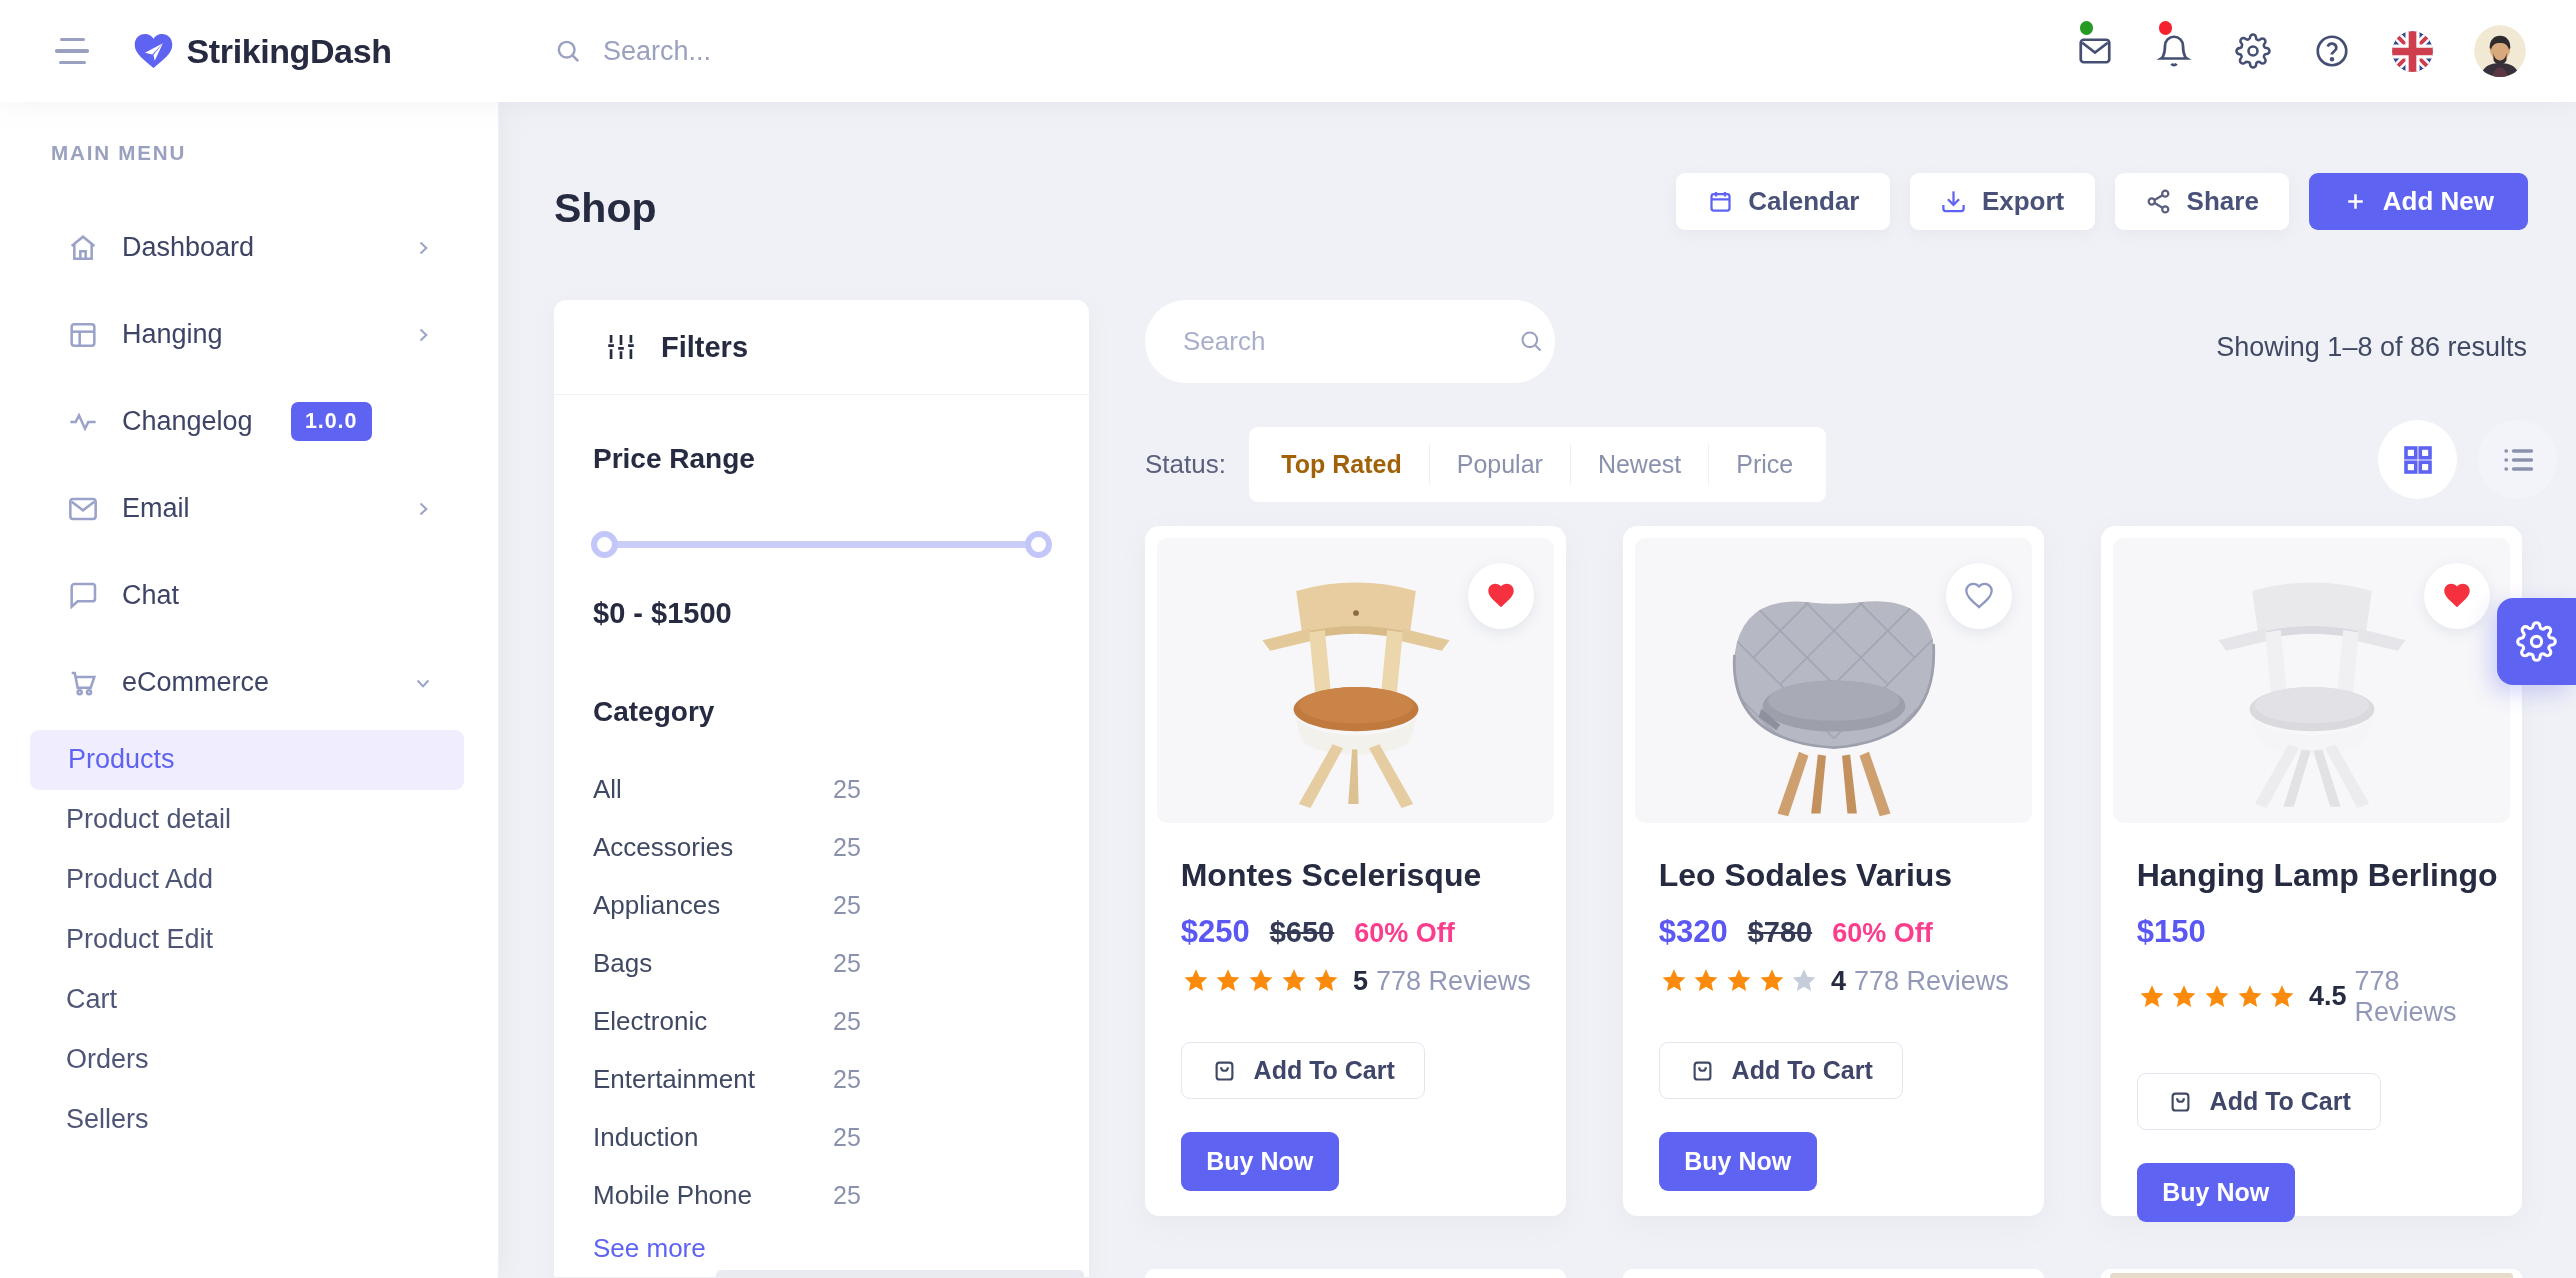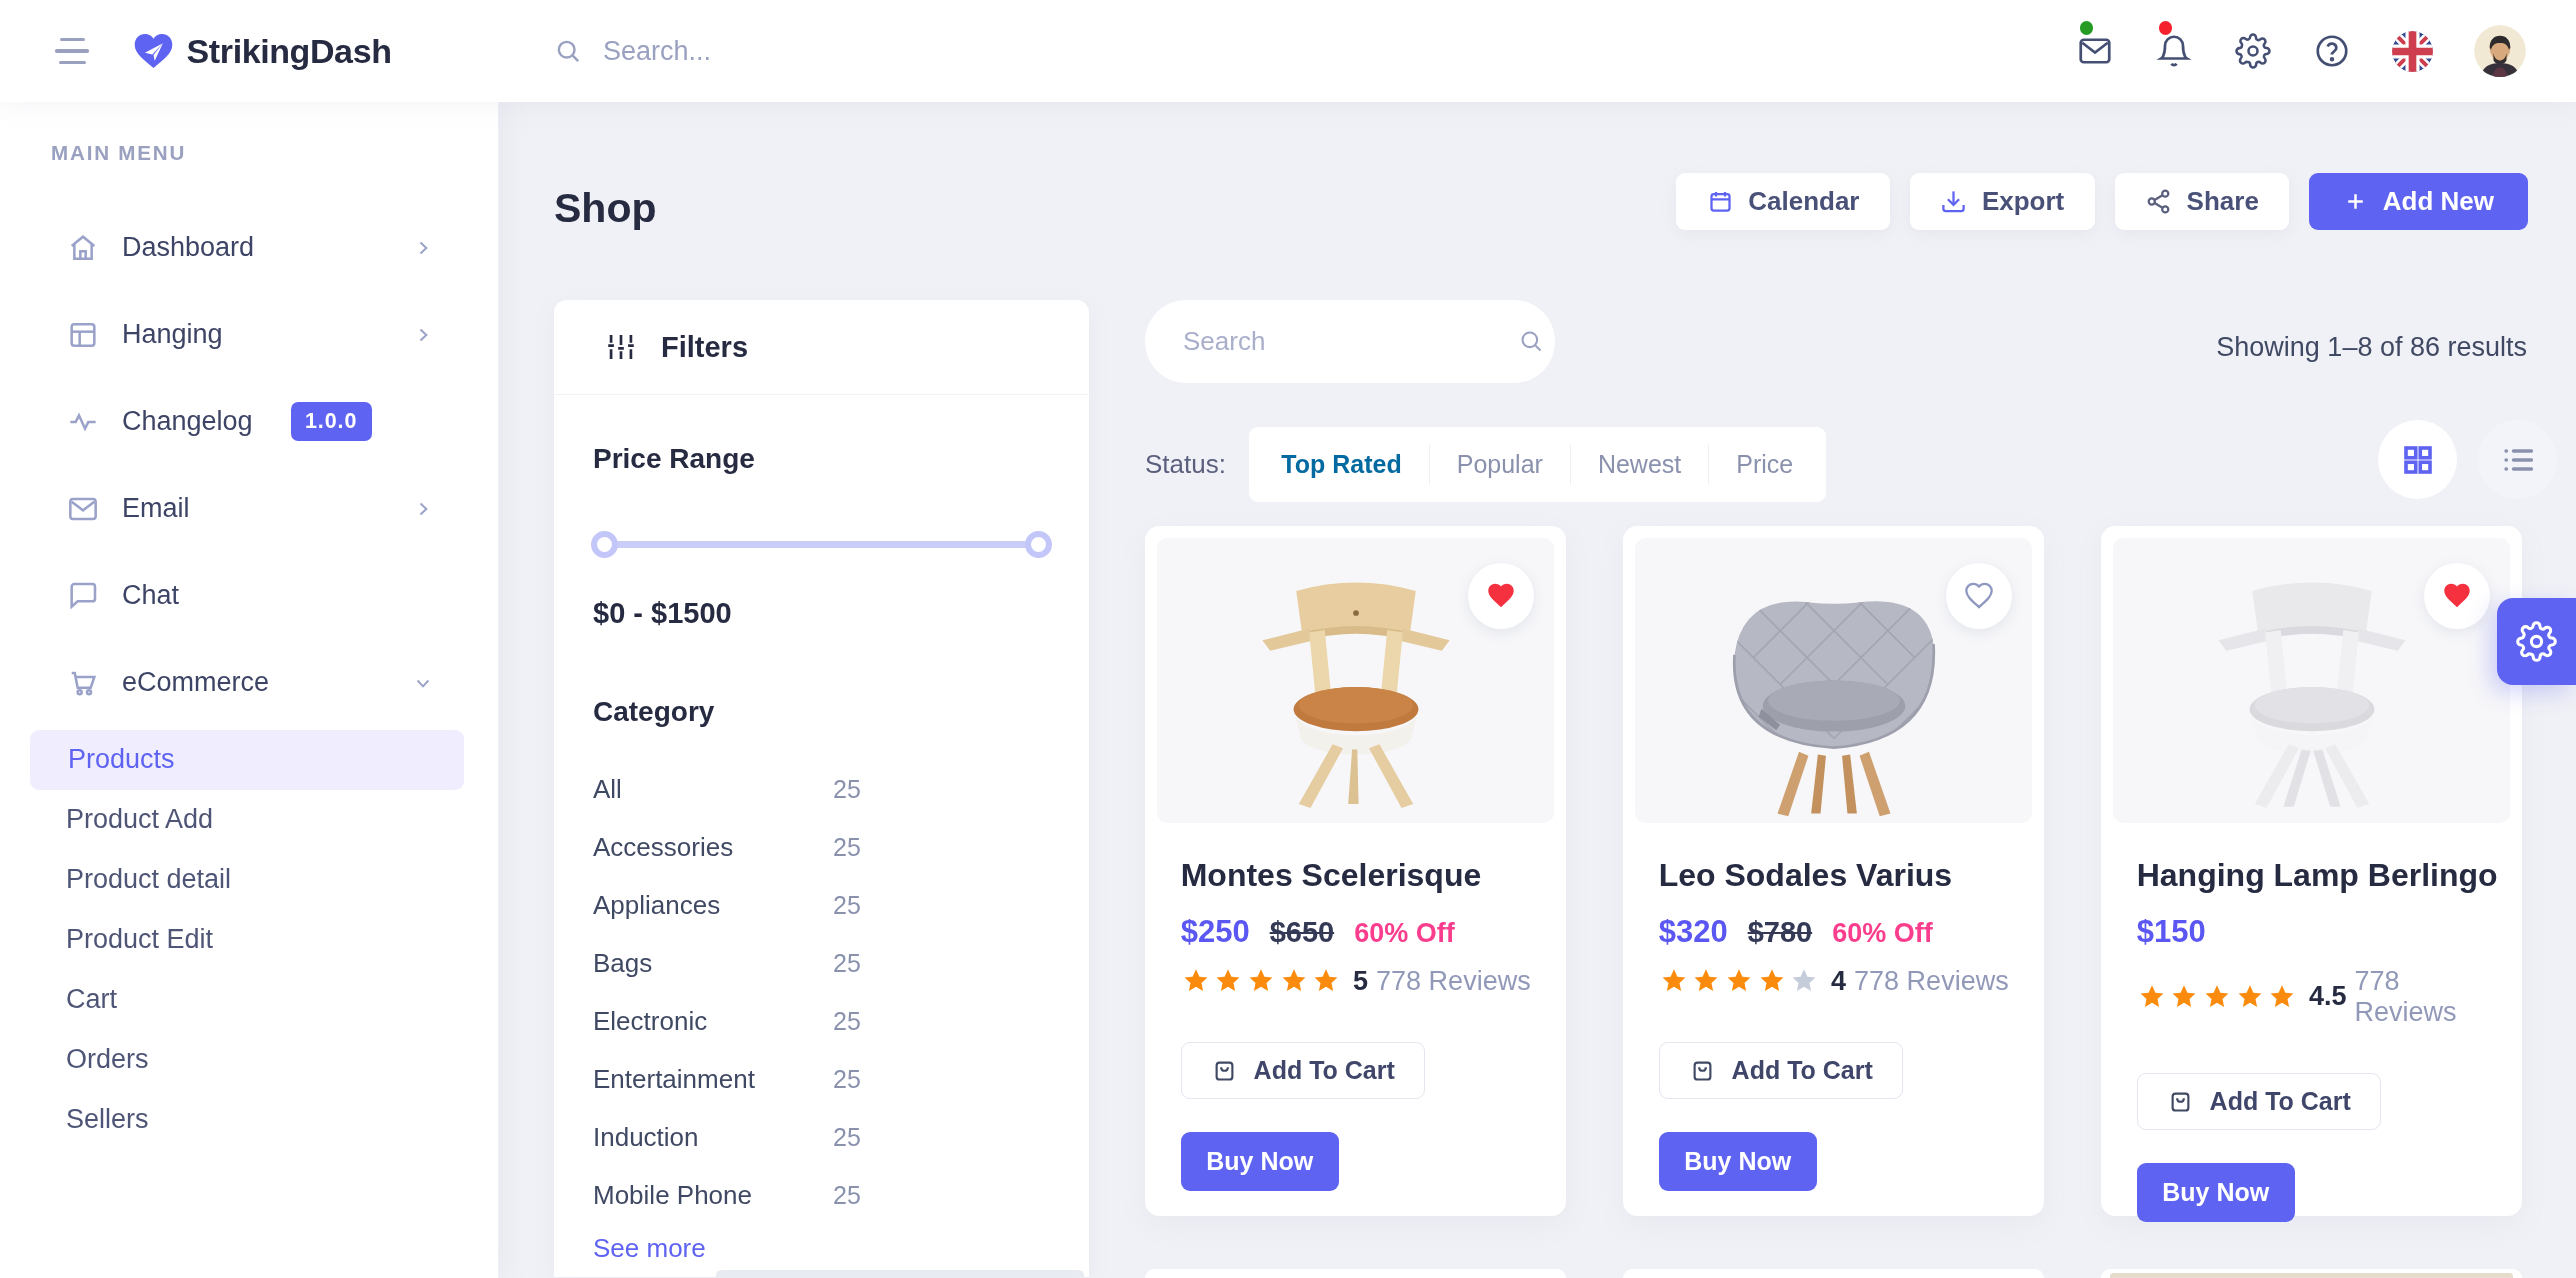--- a/index.html
+++ b/index.html
@@ -104,21 +104,21 @@
     border-radius:41px; display:flex; align-items:center; padding:0 32px 0 38px;
   }
   .prod-search input { border:none; outline:none; flex:1; font-size:26px; color:#5a5f7d; background:transparent; font-family:"Liberation Sans", sans-serif; }
   .prod-search input::placeholder { color:#a9aecb; }
   .results { position:absolute; top:230px; right:49px; font-size:27px; color:#404963; }
   .status-row { position:absolute; left:646px; top:325px; display:flex; align-items:center; }
   .status-label { font-size:26px; color:#5a5f7d; }
   .status-tabs { margin-left:23px; height:75px; background:#fff; border-radius:9px; display:flex; align-items:center; padding:0 5.4px; }
   .stab { font-size:25px; color:#8a91ad; padding:0 27px; height:41px; display:flex; align-items:center; cursor:pointer; border-left:0.9px solid #eff0f5; }
   .stab:first-child { border-left:none; }
-  .stab.active { color:#0369a1; font-weight:600; }
+  .stab.active { color:#a16207; font-weight:600; }
   .view-toggle { position:absolute; top:318px; width:79px; height:79px; border-radius:50%; display:flex; align-items:center; justify-content:center; cursor:pointer; }
   .vt-grid { left:1879px; background:#fff; }
   .vt-list { left:1979px; background:#f3f4f9; }
 
   
   .cards { position:absolute; left:646px; top:424px; display:flex; gap:57px; }
   .card { width:421px; height:690px; background:#fff; border-radius:14.4px; padding:11.7px; box-shadow:0 9px 27px rgba(146,153,184,.08); position:relative; }
   .card-img { height:285px; background:#f7f7f9; border-radius:10.8px; position:relative; overflow:hidden; }
   .card-img svg.chair { position:absolute; left:50%; top:12.6px; transform:translateX(-50%); }
   .fav { position:absolute; top:25px; right:20px; width:66px; height:66px; border-radius:50%; background:#fff; display:flex; align-items:center; justify-content:center; cursor:pointer; box-shadow:0 3.6px 12.6px rgba(146,153,184,.18); }
@@ -321,22 +321,22 @@
       <span class="mi-label">eCommerce</span>
       <span class="chev">
         <svg viewBox="0 0 24 24" fill="none" stroke="#9aa2c9" stroke-width="2.4">
             <path d="M5.5 9l6.5 7 6.5-7"></path>
           </svg>
       </span>
     </div>
 
     <div class="submenu">
       <div class="submenu-item active">Products</div>
+      <div class="submenu-item">Product detail</div>
       <div class="submenu-item">Product Add</div>
-      <div class="submenu-item">Product detail</div>
       <div class="submenu-item">Product Edit</div>
       <div class="submenu-item">Cart</div>
       <div class="submenu-item">Orders</div>
       <div class="submenu-item">Sellers</div>
     </div>
   </div>
 </div>
 
 <div class="main">
 

